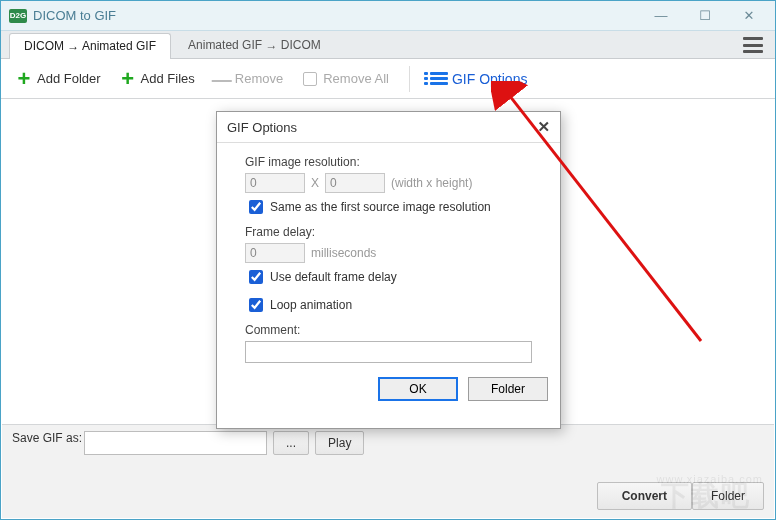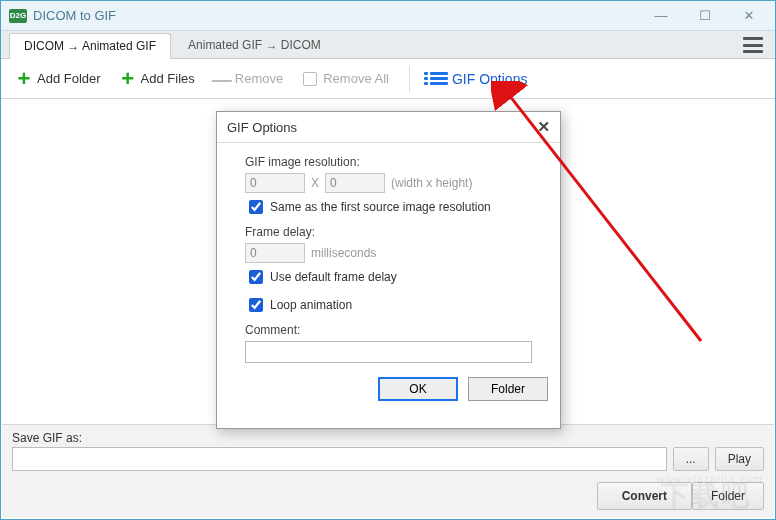--- a/index.html
+++ b/index.html
@@ -117,21 +117,21 @@
     position: absolute;
     left:1px; right:1px; bottom:1px;
     height: 94px;
     background: #f2f2f2;
     border-top: 1px solid #d4d6d8;
     padding: 6px 10px 8px;
     display: flex;
     flex-direction: column;
     justify-content: space-between;
   }
-  .save-row { display:flex;flex-direction:column;gap:2px; }
+  .save-row { display:flex;flex-direction:row;gap:2px; }
   .save-label { font-size:12px;color:#333; }
   .save-controls { display:flex;gap:6px;align-items:center; }
   .save-input { flex:1;height:24px;border:1px solid #bdbdbd;background:#fff; }
   .btn {
     height:24px;padding:0 12px;font-size:12px;
     border:1px solid #bfbfbf;background:linear-gradient(#f6f6f6,#e8e8e8);
     border-radius:2px;display:inline-flex;align-items:center;justify-content:center;
     color:#333;
   }
   .btn-primary-strong { font-weight:bold;padding:0 24px;height:28px; }

